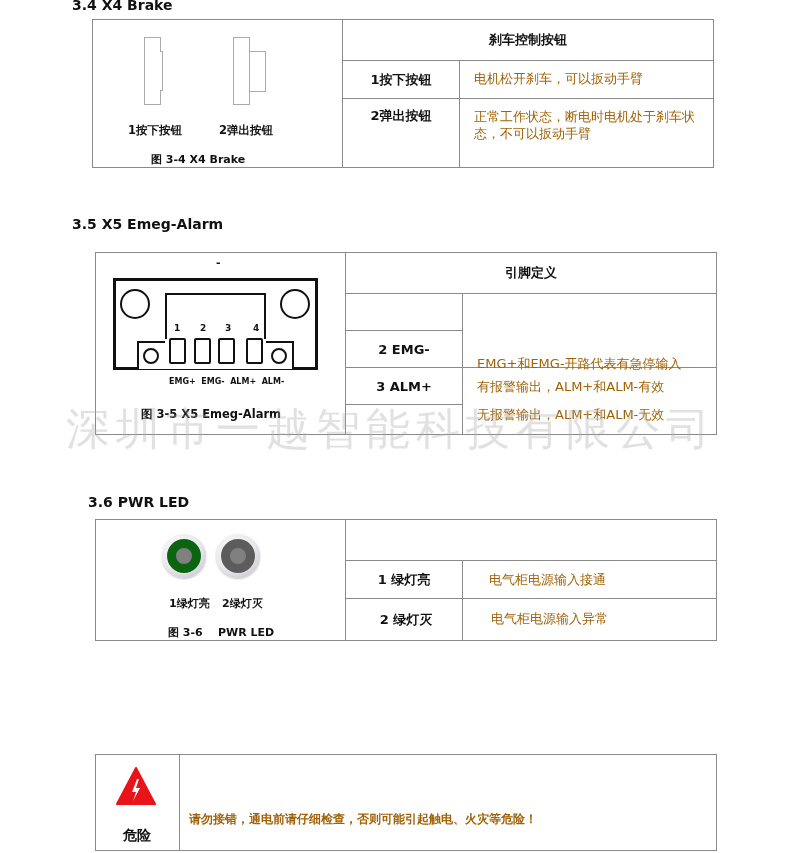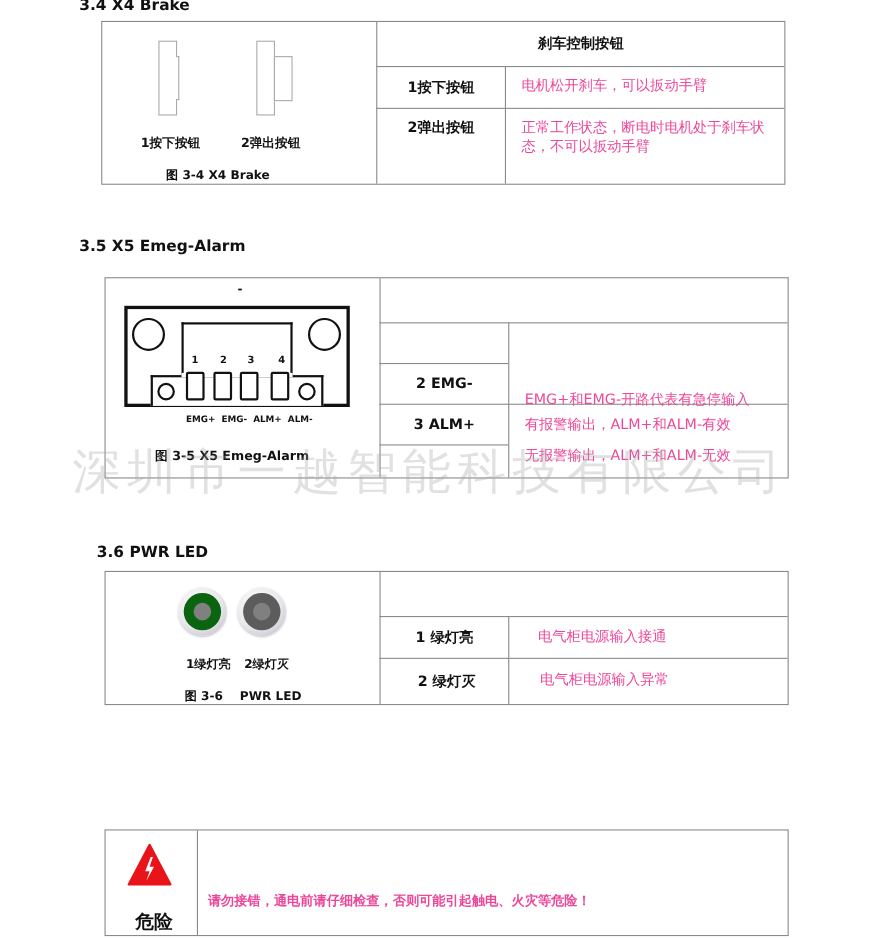--- a/index.html
+++ b/index.html
@@ -7,21 +7,21 @@
   body { position: relative; font-family: "DejaVu Sans", "Liberation Sans", sans-serif; color: #111; }
 
   .heading { position: absolute; font-weight: bold; font-size: 14px; color: #111; white-space: nowrap; }
 
   .box { position: absolute; border: 1px solid #8a8a8a; background: #fff; }
   .vline { position: absolute; top: 0; bottom: 0; width: 1px; background: #8a8a8a; }
   .hline { position: absolute; height: 1px; background: #8a8a8a; }
 
   .cell { position: absolute; display: flex; align-items: center; justify-content: center; font-size: 13px; }
   .bold { font-weight: bold; }
-  .desc { position: absolute; font-size: 13px; line-height: 17px; color: #ec4899; }
+  .desc { position: absolute; font-size: 13px; line-height: 17px; color: #a16207; }
   .caption { position: absolute; font-size: 11px; font-weight: bold; white-space: nowrap; }
 
   
   .brake-rect { position: absolute; border: 1px solid #aaa; background: #fff; }
 
   
   .conn-outer { position: absolute; border: 3px solid #111; }
   .conn-circle { position: absolute; border: 2px solid #111; border-radius: 50%; background: #fff; }
   .conn-pin { position: absolute; border: 2px solid #111; border-radius: 2px; background: #fff; }
   .conn-num { position: absolute; font-size: 9px; font-weight: bold; }
@@ -100,20 +100,21 @@
     <div class="caption" style="left:45px; top:154px; font-size:11.5px;">图 3-5  X5 Emeg-Alarm</div>
   </div>
 
   <div class="vline" style="left:249px;"></div>
   <div class="hline" style="left:249px; right:0; top:40px;"></div>
   <div class="hline" style="left:249px; width:117px; top:77px;"></div>
   <div class="hline" style="left:249px; right:0; top:114px;"></div>
   <div class="hline" style="left:249px; width:117px; top:151px;"></div>
   <div class="vline" style="left:366px; top:40px;"></div>
 
+  <div class="cell bold" style="left:250px; top:0; width:370px; height:40px;">引脚定义</div>
   <div class="cell bold" style="left:250px; top:78px; width:116px; height:36px;">2 EMG-</div>
   <div class="cell bold" style="left:250px; top:115px; width:116px; height:36px;">3 ALM+</div>
 
   <div class="desc" style="left:381px; top:65px; white-space:nowrap;margin-top:37px;">EMG+和EMG-开路代表有急停输入</div>
   <div class="desc" style="left:381px; top:125px; white-space:nowrap;">有报警输出，ALM+和ALM-有效</div>
   <div class="desc" style="left:381px; top:153px; white-space:nowrap;">无报警输出，ALM+和ALM-无效</div>
 </div>
 
 <div class="watermark">深圳市一越智能科技有限公司</div>
 
@@ -146,15 +147,15 @@
   <div class="cell bold" style="left:252px; top:79px; width:116px; height:42px;">2 绿灯灭</div>
   <div class="desc" style="left:395px; top:90px;">电气柜电源输入异常</div>
 </div>
 
 <div class="box" style="left:95px; top:754px; width:622px; height:97px;">
   <div class="vline" style="left:83px;"></div>
   <svg width="42" height="40" viewBox="0 0 42 40" style="position:absolute; left:19px; top:11px;">
     <path d="M21 2 L40 38 L2 38 Z" fill="#e8141a" stroke="#e8141a" stroke-width="2" stroke-linejoin="round"></path>
     <path d="M22 13 L17 26 L21 26 L18 35 L25 22 L21 22 L24 13 Z" fill="#ffffff"></path>
   </svg>
-  <div class="caption" style="left:27px; top:72px; font-size:17px;">危险</div>
+  <div class="caption" style="left:27px; top:72px; font-size:14px;">危险</div>
   <div class="desc bold" style="left:93px; top:56px; white-space:nowrap; font-size:12px;">请勿接错，通电前请仔细检查，否则可能引起触电、火灾等危险！</div>
 </div>
 
 </body></html>

